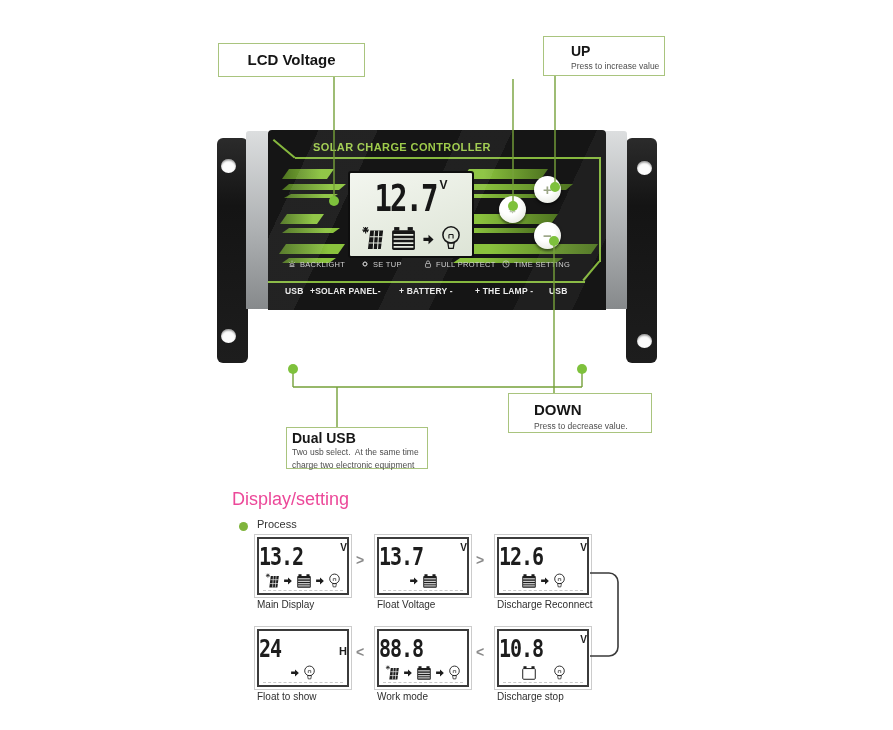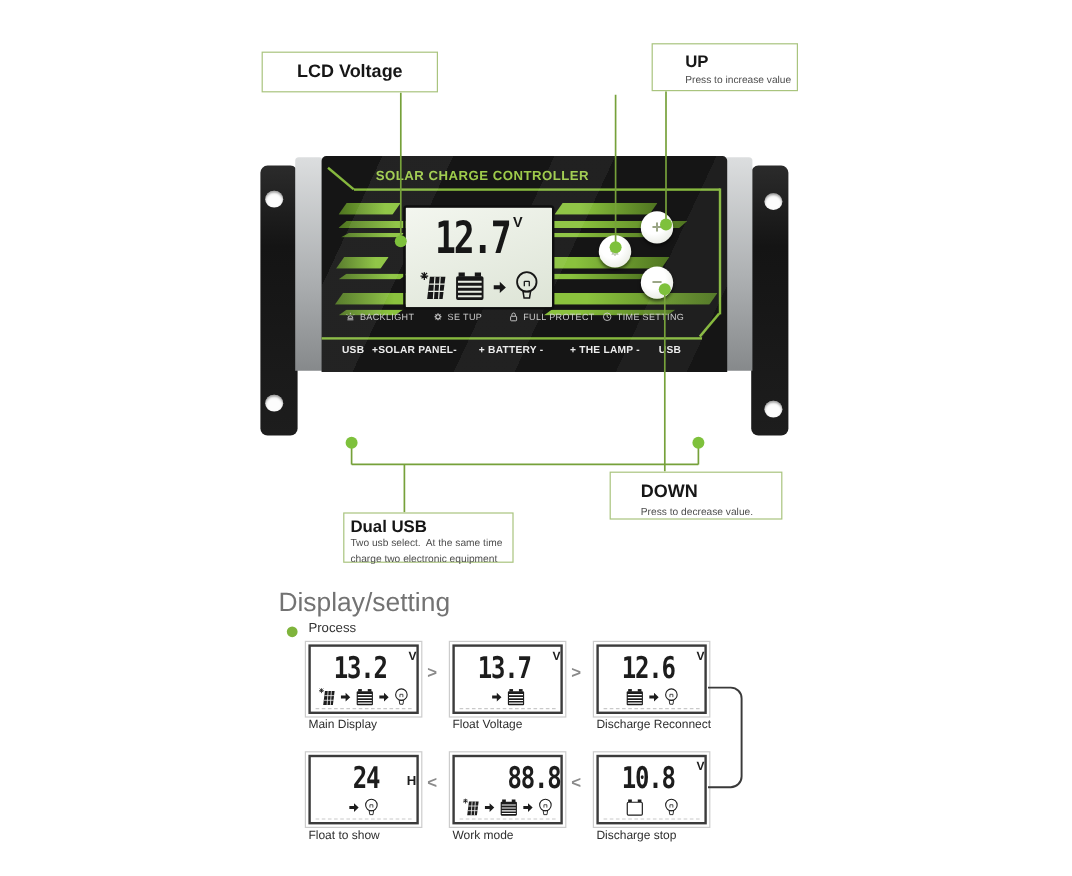--- a/index.html
+++ b/index.html
@@ -39,21 +39,21 @@
     font-weight:bold;color:#9ecb4b;letter-spacing:.4px;z-index:4;}
   .gline{position:absolute;background:#86b83e;z-index:4;}
   #gl-top{left:27px;top:27px;width:305px;height:2px;}
   #gl-dtl{left:6px;top:9px;width:28px;height:2px;transform-origin:0 0;transform:rotate(40deg);}
   #gl-rv{left:331px;top:27px;width:2px;height:105px;}
   #gl-dbr{left:332px;top:132px;width:25px;height:2px;transform-origin:0 0;transform:rotate(130deg);}
   #gl-bot{left:0px;top:151px;width:317px;height:2px;}
   .bar{position:absolute;z-index:4;clip-path:polygon(7px 0,100% 0,calc(100% - 7px) 100%,0 100%);}
   .bar.l{background:linear-gradient(90deg,#4e7320,#8ac23d 75%);}
   .bar.r{background:linear-gradient(90deg,#8ac23d 25%,#4e7320);}
-  .lcd{position:absolute;left:68px;top:41px;width:126px;height:87px;z-index:6;box-sizing:border-box;
+  .lcd{position:absolute;left:80px;top:41px;width:126px;height:87px;z-index:6;box-sizing:border-box;
        background:linear-gradient(160deg,#f3f6ef,#dde4d6);border:2px solid #0e0e0e;border-radius:3px;
        color:#171717;--lcdbg:#e7ece2;}
   .lcd-top{display:flex;justify-content:center;align-items:flex-start;gap:3px;margin-top:3px;}
   .lcd-val{font-family:"DejaVu Sans Mono",monospace;font-weight:bold;font-size:29px;
            letter-spacing:-2px;display:inline-block;transform:scaleY(1.28);transform-origin:top;}
   .lcd-unit{font-size:12px;font-weight:bold;margin-top:2px;}
   .lcd-icons{position:absolute;bottom:4px;left:0;right:0;display:flex;justify-content:center;
              align-items:flex-end;gap:5px;}
   .btn{position:absolute;width:27px;height:27px;border-radius:50%;z-index:6;
        background:radial-gradient(circle at 40% 35%,#ffffff 40%,#eef0ea 70%,#d8dcd2);
@@ -79,29 +79,29 @@
   #bev-l{left:0;width:13px;background:linear-gradient(105deg,#c6c8ca,#85888b);border-radius:3px 0 0 6px;}
   #bev-r{right:0;width:24px;background:linear-gradient(75deg,#9fa2a4,#d8dadb);border-radius:0 3px 6px 0;}
   .term{position:absolute;top:27px;width:18px;height:18px;border-radius:50%;
     background:radial-gradient(circle at 45% 38%,#ffffff 52%,#d3d8d6 68%,#9ccfc6 100%);
     box-shadow:0 0 0 3px #303436,0 2px 2px rgba(0,0,0,.45);}
   .term::after{content:"";position:absolute;left:3px;top:8px;width:12px;height:1.6px;background:#9b9b9b;
     transform:rotate(40deg);}
   .brand{position:absolute;left:296px;top:24px;font-size:17px;font-weight:bold;color:#fff;
          letter-spacing:.4px;z-index:4;}
   
-  .proc-head{position:absolute;left:232px;top:489px;font-size:22px;color:#737373;z-index:10;}
+  .proc-head{position:absolute;left:232px;top:489px;font-size:18px;color:#ec4899;z-index:10;}
   .proc-bullet{position:absolute;left:239px;top:522px;width:9px;height:9px;border-radius:50%;
                background:#7fb43c;z-index:10;}
   .proc-sub{position:absolute;left:257px;top:518px;font-size:11px;color:#333;z-index:10;}
   .scr{position:absolute;width:92px;height:58px;background:#fff;border:2px solid #3b3b3b;
        outline:1px solid #ccc;outline-offset:2px;z-index:10;box-sizing:border-box;color:#1d1d1d;}
   .scr::after{content:"";position:absolute;left:4px;right:4px;bottom:2px;height:0;
        border-bottom:1px dashed #c9c9c9;}
-  .scr-top{display:flex;justify-content:flex-end;align-items:flex-start;gap:18px;margin-top:2px;}
+  .scr-top{display:flex;justify-content:space-between;align-items:flex-start;gap:18px;margin-top:2px;}
   .scr-val{font-family:"DejaVu Sans Mono",monospace;font-weight:bold;font-size:20px;
            letter-spacing:-1px;display:inline-block;transform:scaleY(1.25);transform-origin:top;}
   .unit-v{font-size:10px;font-weight:bold;margin-top:1px;}
   .unit-h{font-size:11px;font-weight:bold;margin-top:12px;margin-left:5px;}
   .scr-icons{position:absolute;bottom:4px;left:0;right:0;display:flex;justify-content:center;
              align-items:flex-end;gap:3px;}
   .scr-icons.spread{gap:16px;}
   .scr-label{position:absolute;width:130px;font-size:10px;color:#2e2e2e;z-index:10;}
   .chev{position:absolute;font-size:14px;color:#8a8a8a;z-index:10;font-weight:bold;}
   

